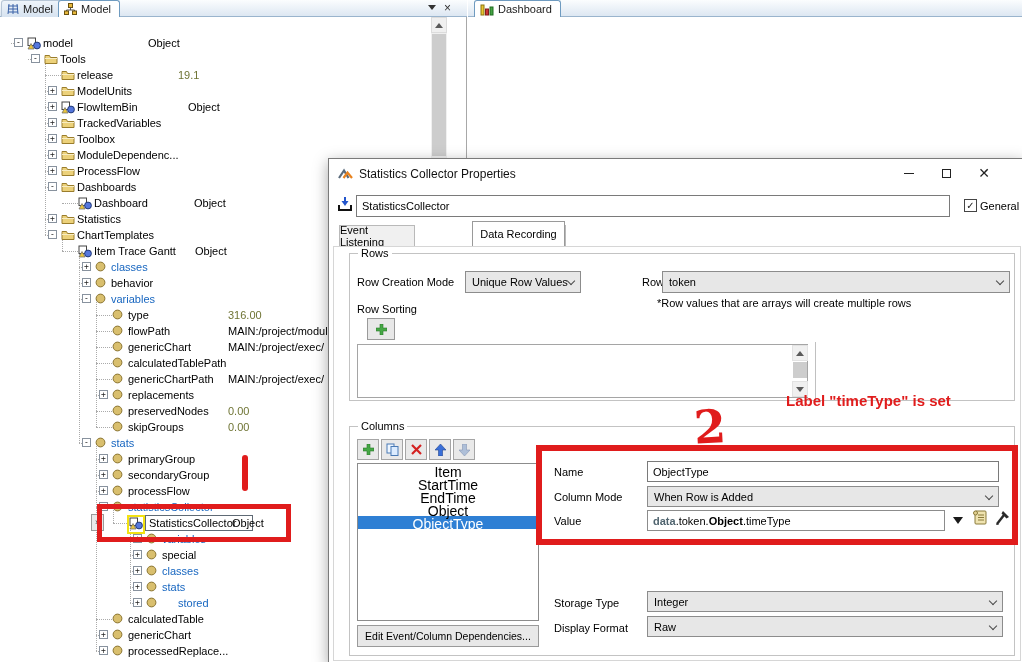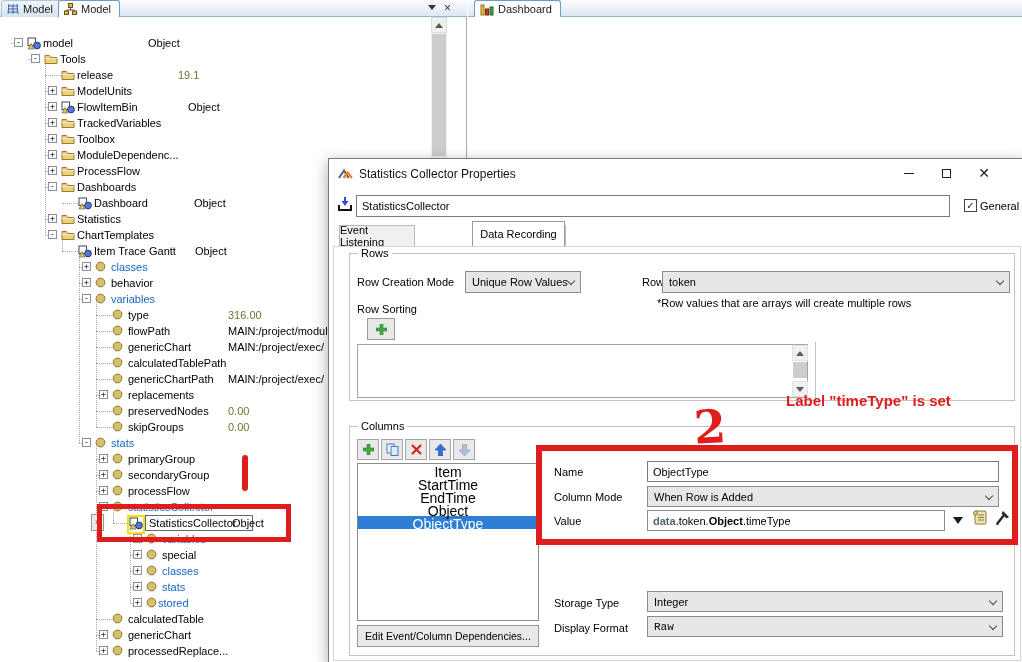--- a/index.html
+++ b/index.html
@@ -433,21 +433,21 @@
               <circle cx="5.5" cy="5.5" r="4.4" fill="#d9bf6e" stroke="#8a7430"></circle>
             </svg></span>
           <span class="tlabel blue" style="left:162px">stats</span>
         </div>
         <div class="trow" style="top: 578px;">
           <span class="conn" style="left:130px;width:3px"></span>
           <span class="exp" style="left:133px">+</span>
           <span class="ticon" style="left:146px"><svg width="11" height="11">
               <circle cx="5.5" cy="5.5" r="4.4" fill="#d9bf6e" stroke="#8a7430"></circle>
             </svg></span>
-          <span class="tlabel blue" style="left:158px">stored</span>
+          <span class="tlabel blue" style="left:178px">stored</span>
         </div>
         <div class="trow" style="top: 594px;">
           <span class="conn" style="left:96px;width:16px"></span>
           <span class="ticon" style="left:112px"><svg width="11" height="11">
               <circle cx="5.5" cy="5.5" r="4.4" fill="#d9bf6e" stroke="#8a7430"></circle>
             </svg></span>
           <span class="tlabel" style="left:128px">calculatedTable</span>
         </div>
         <div class="trow" style="top: 610px;">
           <span class="conn" style="left:96px;width:3px"></span>
@@ -614,21 +614,21 @@
         <path d="M8 3 L14 9 L11.5 10.5 L6.5 5.5 Z" fill="#2a2a2a"></path>
         <path d="M1 17 L4 16.5 L2.2 14.8 Z" fill="#2a2a2a"></path>
       </svg>
 
       <span class="lbl" style="left:204px;top:170px;">Storage Type</span>
       <div class="dd" style="left:297px;top:164px;width:356px;height:21px;">
         <span>Integer</span>
           <span class="chev"></span>
       </div>
       <span class="lbl" style="left:204px;top:195px;">Display Format</span>
-      <div class="dd" style="left:297px;top:189px;width:356px;height:21px;font-family:Liberation Mono, monospace;">
+      <div class="dd" style="left:297px;top:189px;width:356px;height:21px;">
         <span>Raw</span>
           <span class="chev"></span>
       </div>
     </div>
   </div>
 
   <div class="red-box" style="left:97px;top:504px;width:194px;height:38px;"></div>
   <div id="marker1" style="left:242px;top:455px;"></div>
   <div class="red-box" style="left:536px;top:445px;width:482px;height:100px;border-width:6px;"></div>
   <div id="marker2" style="left:694px;top:400px;">2</div>

